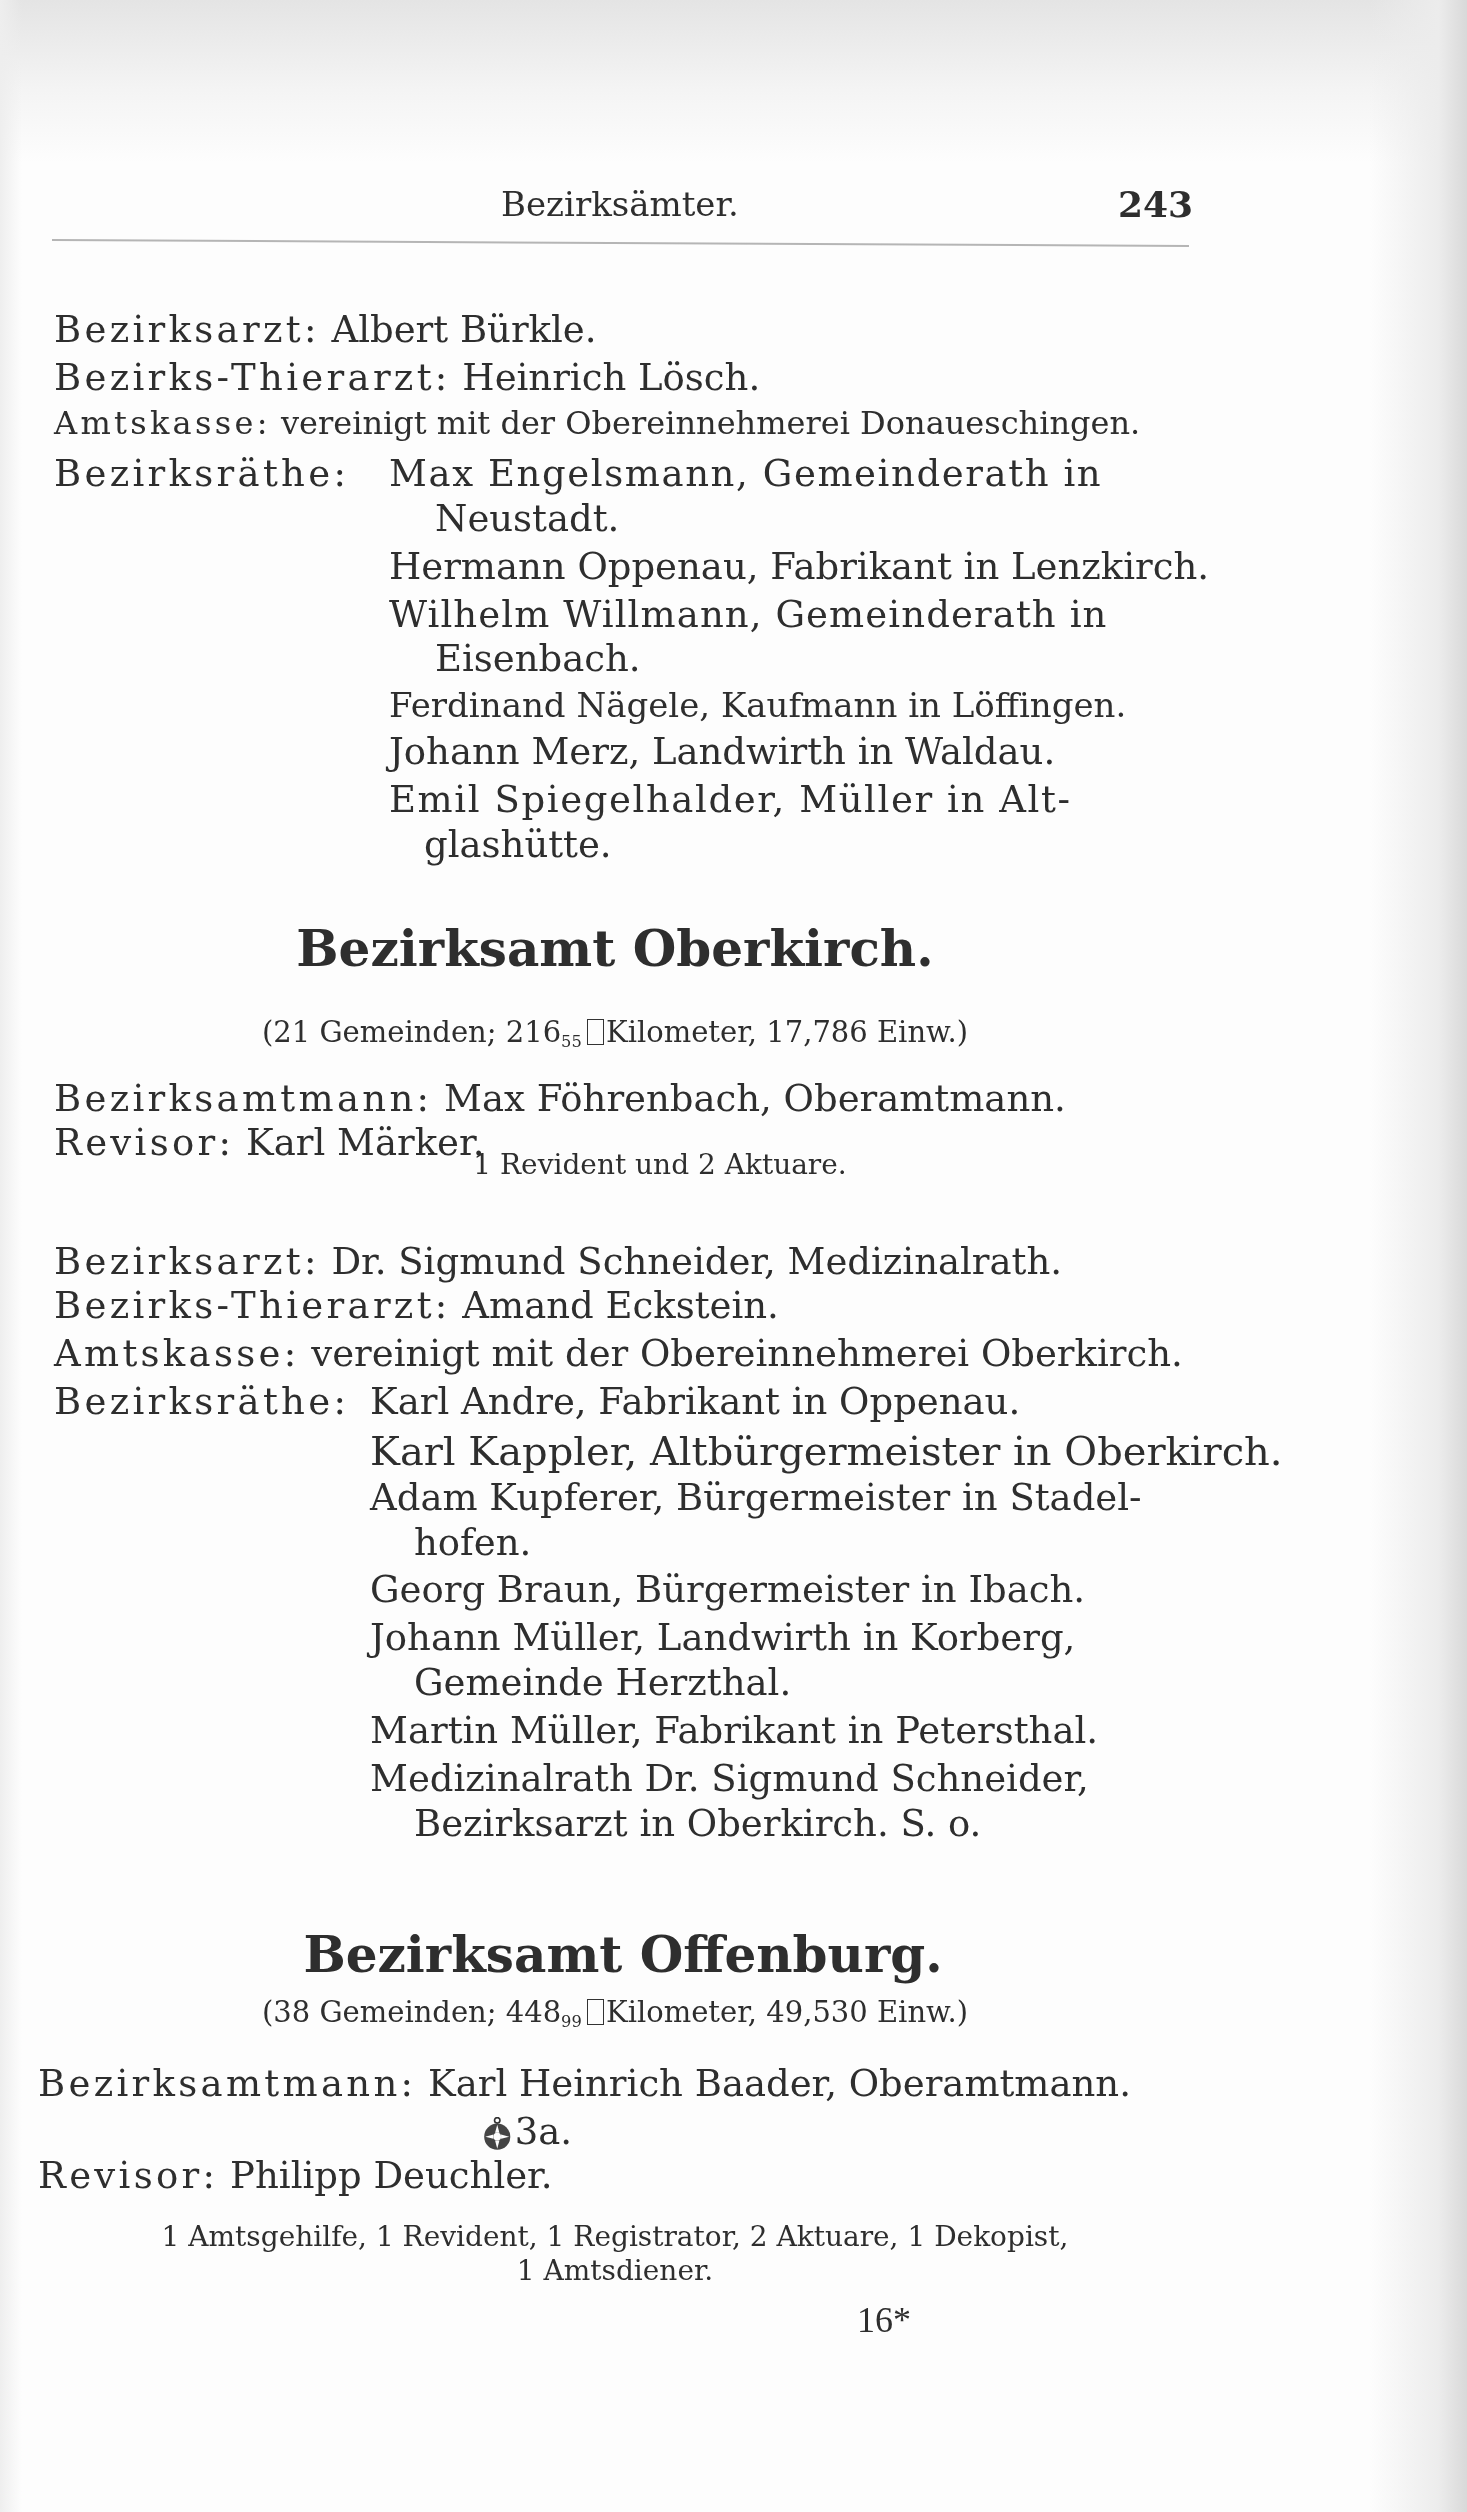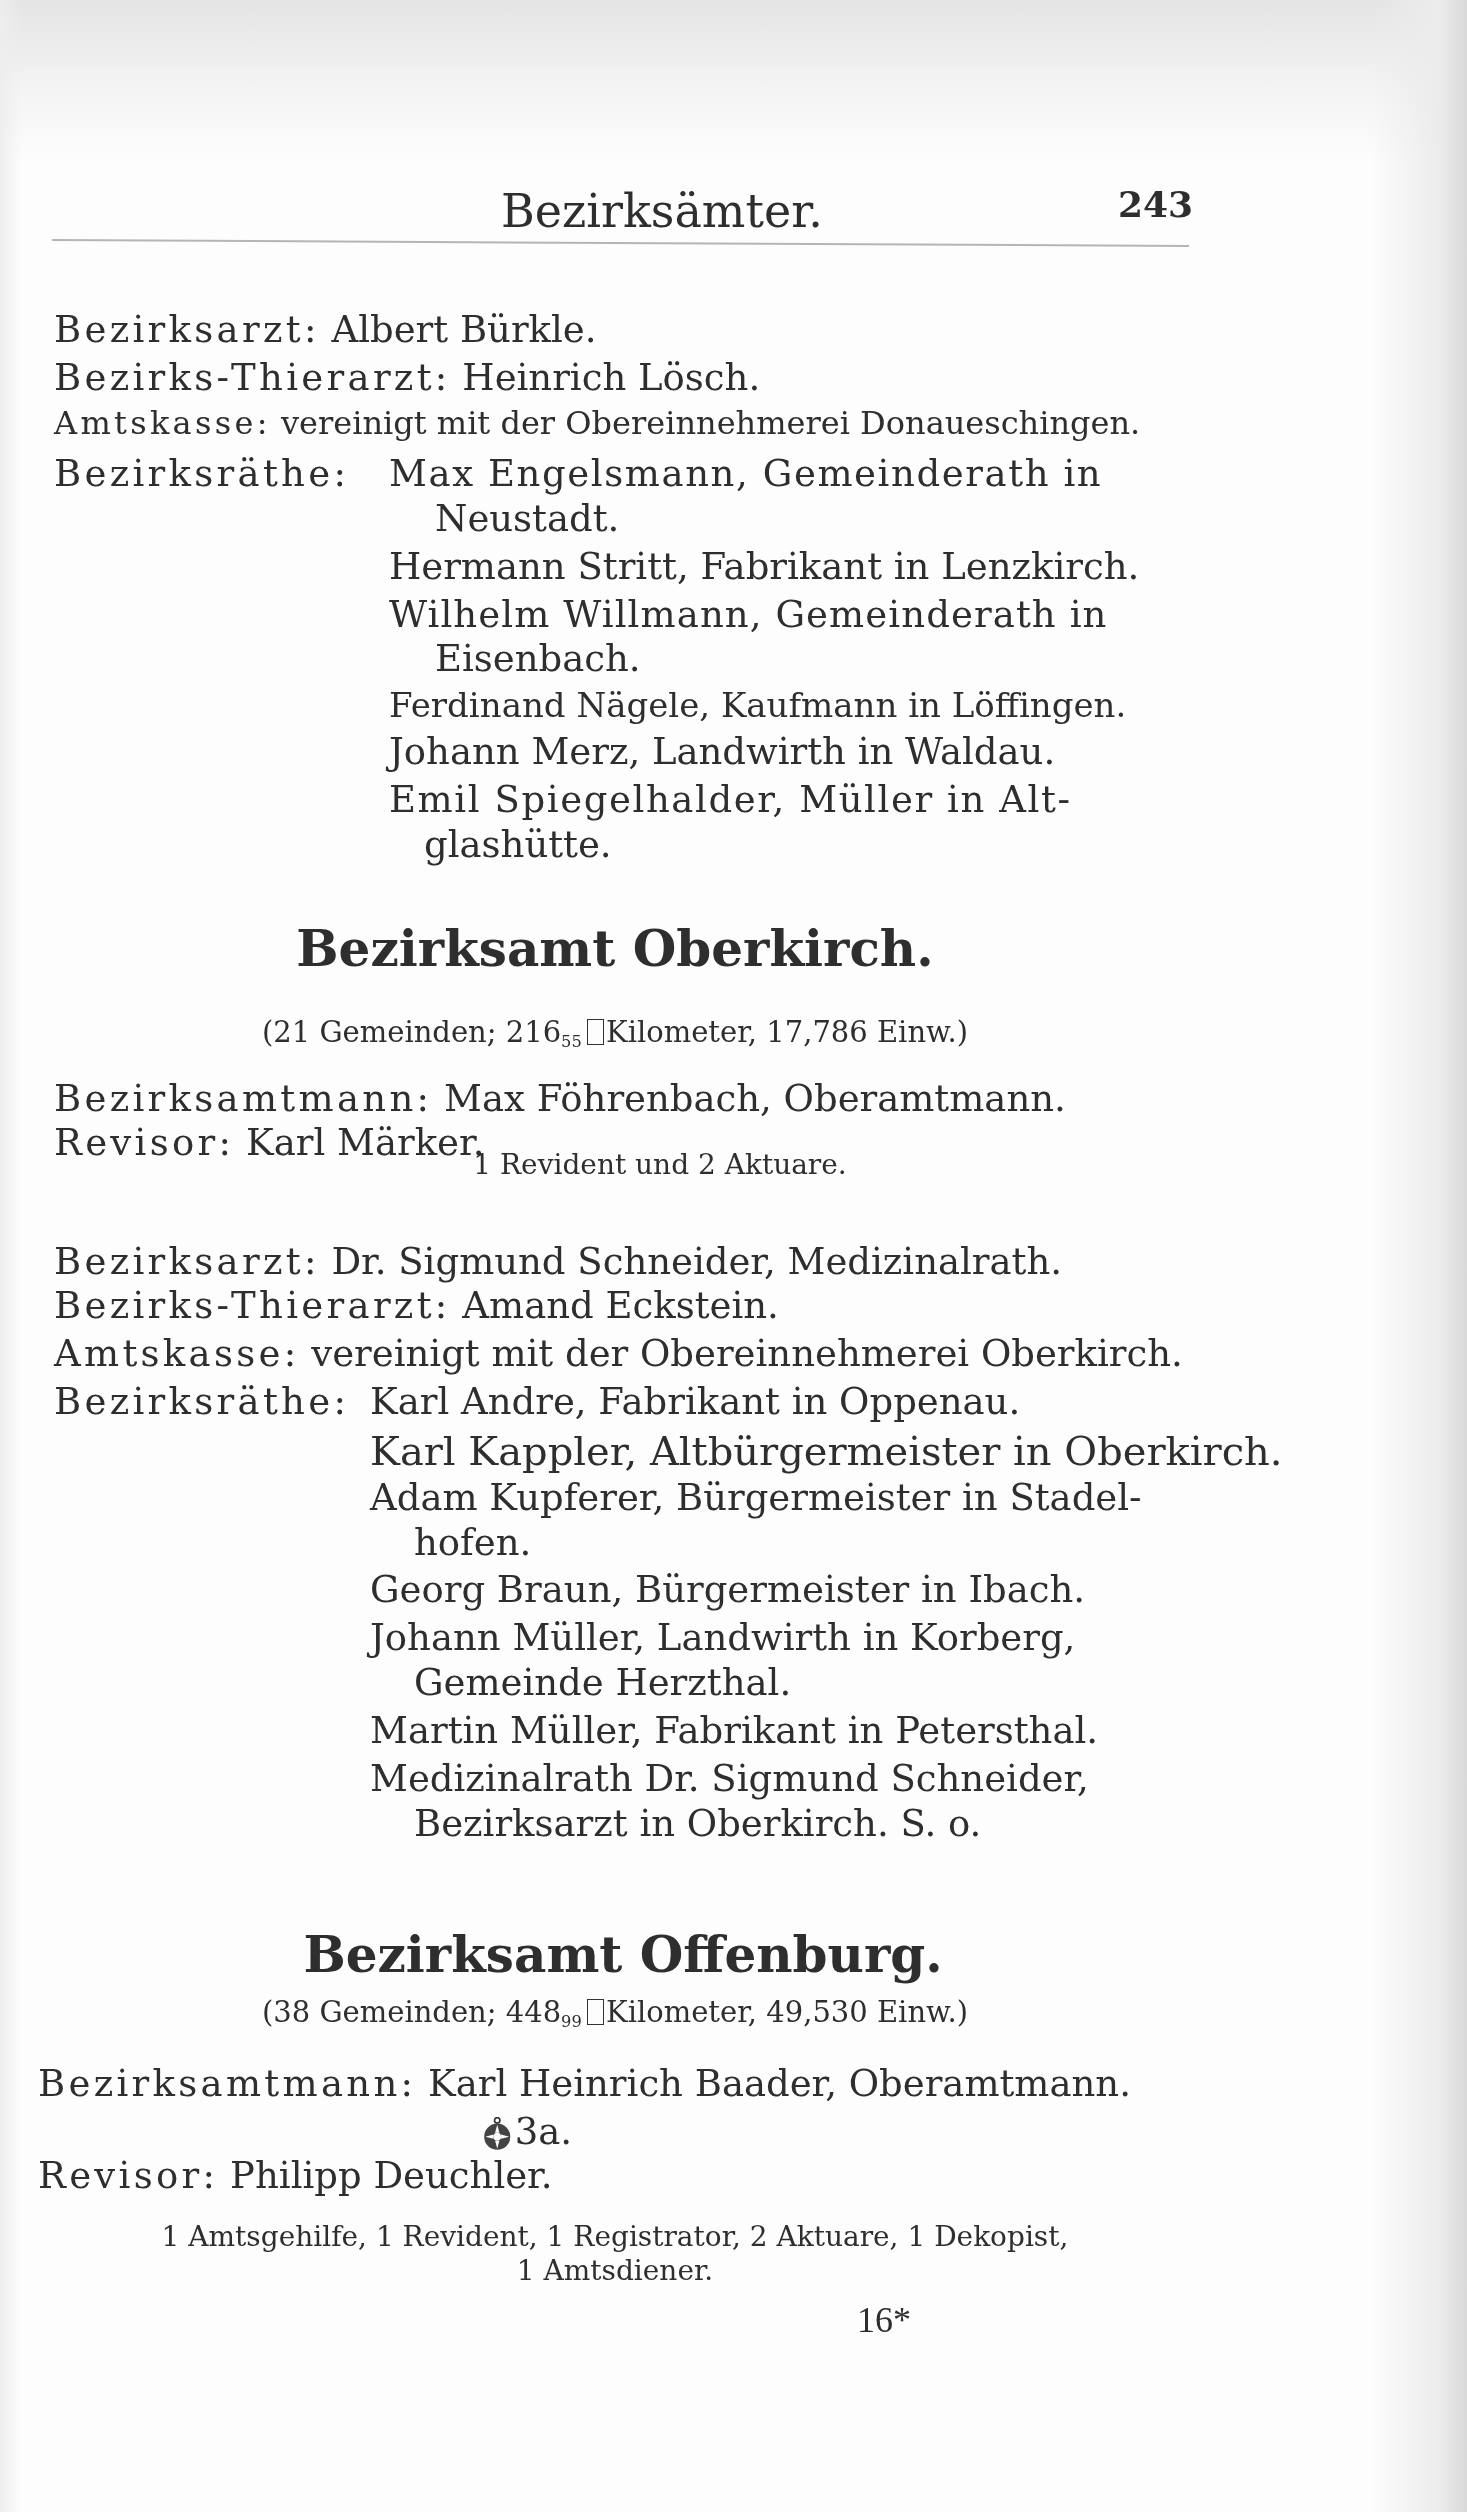--- a/index.html
+++ b/index.html
@@ -23,21 +23,21 @@
     }
     .line {
       position: absolute; white-space: nowrap;
       font-family: "DejaVu Serif", serif;
       font-size: 37px; line-height: 1;
       transform-origin: left center;
     }
     .spaced { letter-spacing: 3.8px; }
     .running-head {
       position: absolute; top: 184px; left: 501px;
-      font-size: 46px; font-family: "DejaVu Serif", serif;
+      font-size: 34px; font-family: "DejaVu Serif", serif;
     }
     .page-number {
       position: absolute; top: 183px; left: 1118px;
       font-size: 36px; font-weight: bold; font-family: "DejaVu Serif", serif;
     }
     .head-rule {
       position: absolute; top: 239px; left: 52px; width: 1137px; height: 1.6px;
       background: #b5b5b5; transform: rotate(0.3deg); transform-origin: left;
     }
     .section-title {
@@ -87,21 +87,21 @@
 </div>
 <div class="line" style="top:407px;left:54px;font-size:32px;">
   <span class="label">Amtskasse:</span>
   <span>vereinigt mit der Obereinnehmerei Donaueschingen.</span>
 </div>
 <div class="line" style="top:455px;left:54px;">
   <span class="label spaced">Bezirksräthe:</span>
 </div>
 <div class="line" style="top:455px;left:389px;letter-spacing:1.6px;">Max Engelsmann, Gemeinderath in</div>
 <div class="line" style="top:500px;left:435px;">Neustadt.</div>
-<div class="line" style="top:548px;left:389px;">Hermann Stritt, Fabrikant in Lenzkirch.</div>
+<div class="line" style="top:548px;left:389px;">Hermann Oppenau, Fabrikant in Lenzkirch.</div>
 <div class="line" style="top:596px;left:389px;letter-spacing:1.1px;">Wilhelm Willmann, Gemeinderath in</div>
 <div class="line" style="top:640px;left:435px;">Eisenbach.</div>
 <div class="line" style="top:688px;left:389px;font-size:34px;">Ferdinand Nägele, Kaufmann in Löffingen.</div>
 <div class="line" style="top:733px;left:389px;">Johann Merz, Landwirth in Waldau.</div>
 <div class="line" style="top:781px;left:389px;letter-spacing:1.6px;">Emil Spiegelhalder, Müller in Alt-</div>
 <div class="line" style="top:826px;left:424px;">glashütte.</div>
 
 <div class="section-title" style="top:919px;">Bezirksamt Oberkirch.</div>
 <div class="section-stats" style="top:1015px;"><span>(21 Gemeinden; 216</span><sub class="dec">55</sub><span class="sqkm-box"></span><span>Kilometer, 17,786 Einw.)</span></div>
 

